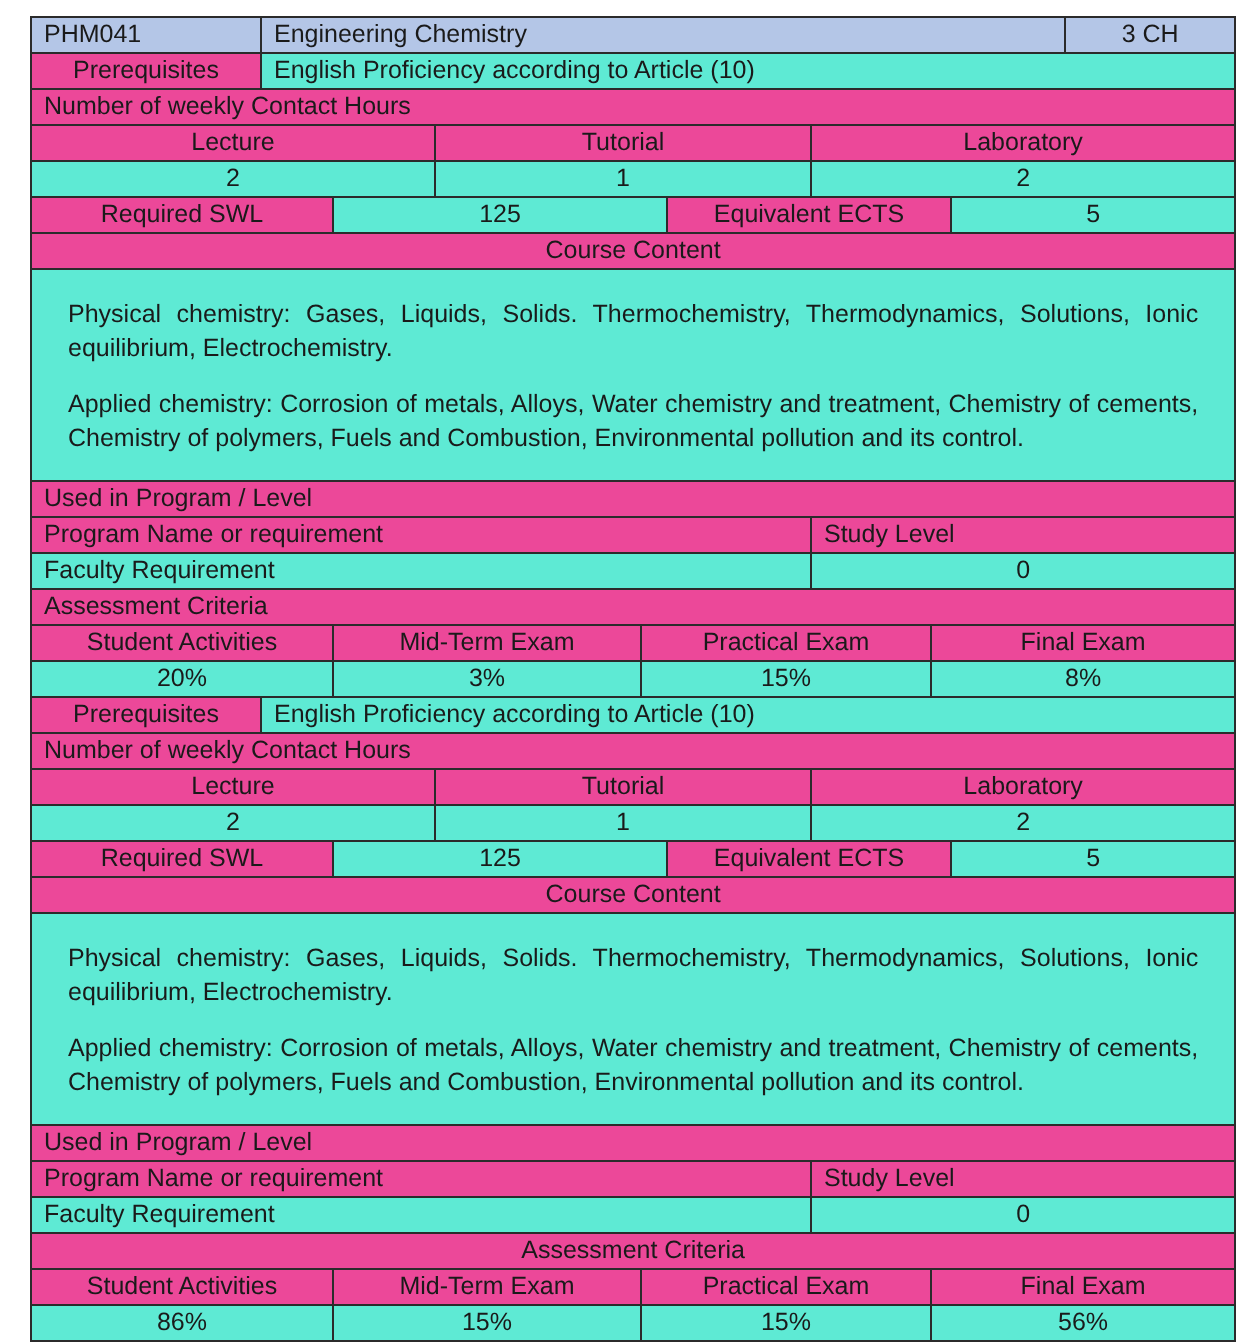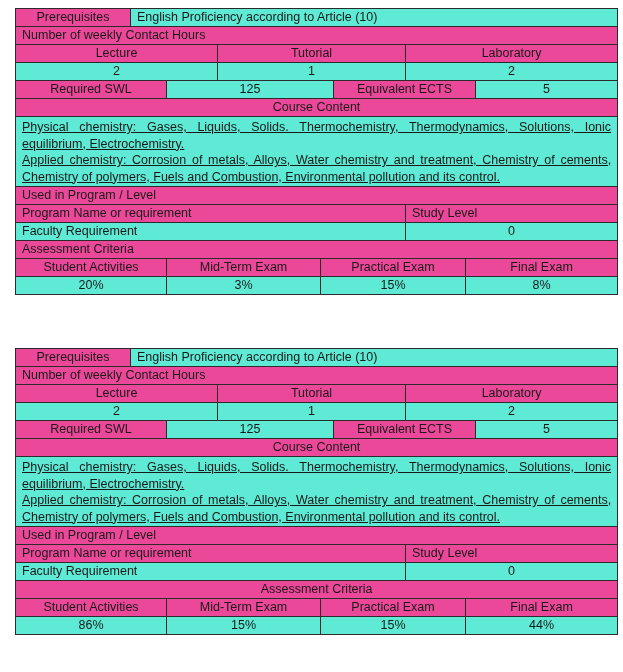--- a/index.html
+++ b/index.html
@@ -7,21 +7,21 @@
   .course { position: absolute; left: 15px; width: 602px; }
   .course.c1 { top: 8px; }
   .course.c2 { top: 348px; }
   table { border-collapse: collapse; width: 602px; table-layout: fixed; }
   td { border: 1px solid #2b2b2b; padding: 0 6px; height: 17px; line-height: 17px; white-space: nowrap; overflow: hidden; vertical-align: middle; }
   .blue { background: #b4c6e7; }
   .green { background: #ec4899; }
   .white { background: #5eead4; }
   .center { text-align: center; }
   .content-cell { white-space: normal; line-height: 16.5px; text-align: justify; padding: 2px 6px 1px 6px; height: auto; }
-  .content-cell p { margin: 0; text-align: justify; text-align-last: left; text-decoration: underline; }
+  .content-cell p { margin: 12px; text-align: justify; text-align-last: left; }
 </style>
 </head>
 <body>
 
 <div class="course c1">
 
   <table>
     <colgroup>
       <col style="width:115px">
         <col style="width:36px">
@@ -29,20 +29,25 @@
         <col style="width:103px">
         <col style="width:13px">
         <col style="width:72px">
         <col style="width:60px">
         <col style="width:10px">
         <col style="width:54px">
         <col style="width:3px">
         <col style="width:85px">
     </colgroup>
     <tbody>
+        <tr>
+      <td class="blue">PHM041</td>
+      <td class="blue" colspan="9">Engineering Chemistry</td>
+      <td class="blue center">3 CH</td>
+    </tr>
     <tr>
       <td class="green center">Prerequisites</td>
       <td class="white" colspan="10">English Proficiency according to Article (10)</td>
     </tr>
     <tr>
       <td class="green" colspan="11">Number of weekly Contact Hours</td>
     </tr>
     <tr>
       <td class="green center" colspan="3">Lecture</td>
       <td class="green center" colspan="3">Tutorial</td>
@@ -163,17 +168,17 @@
     <tr>
       <td class="green center" colspan="2">Student Activities</td>
       <td class="green center" colspan="2">Mid-Term Exam</td>
       <td class="green center" colspan="3">Practical Exam</td>
       <td class="green center" colspan="4">Final Exam</td>
     </tr>
     <tr>
       <td class="white center" colspan="2">86%</td>
       <td class="white center" colspan="2">15%</td>
       <td class="white center" colspan="3">15%</td>
-      <td class="white center" colspan="4">44%</td>
+      <td class="white center" colspan="4">56%</td>
     </tr>
   </tbody>
     </table>
 </div>
 
 </body></html>

